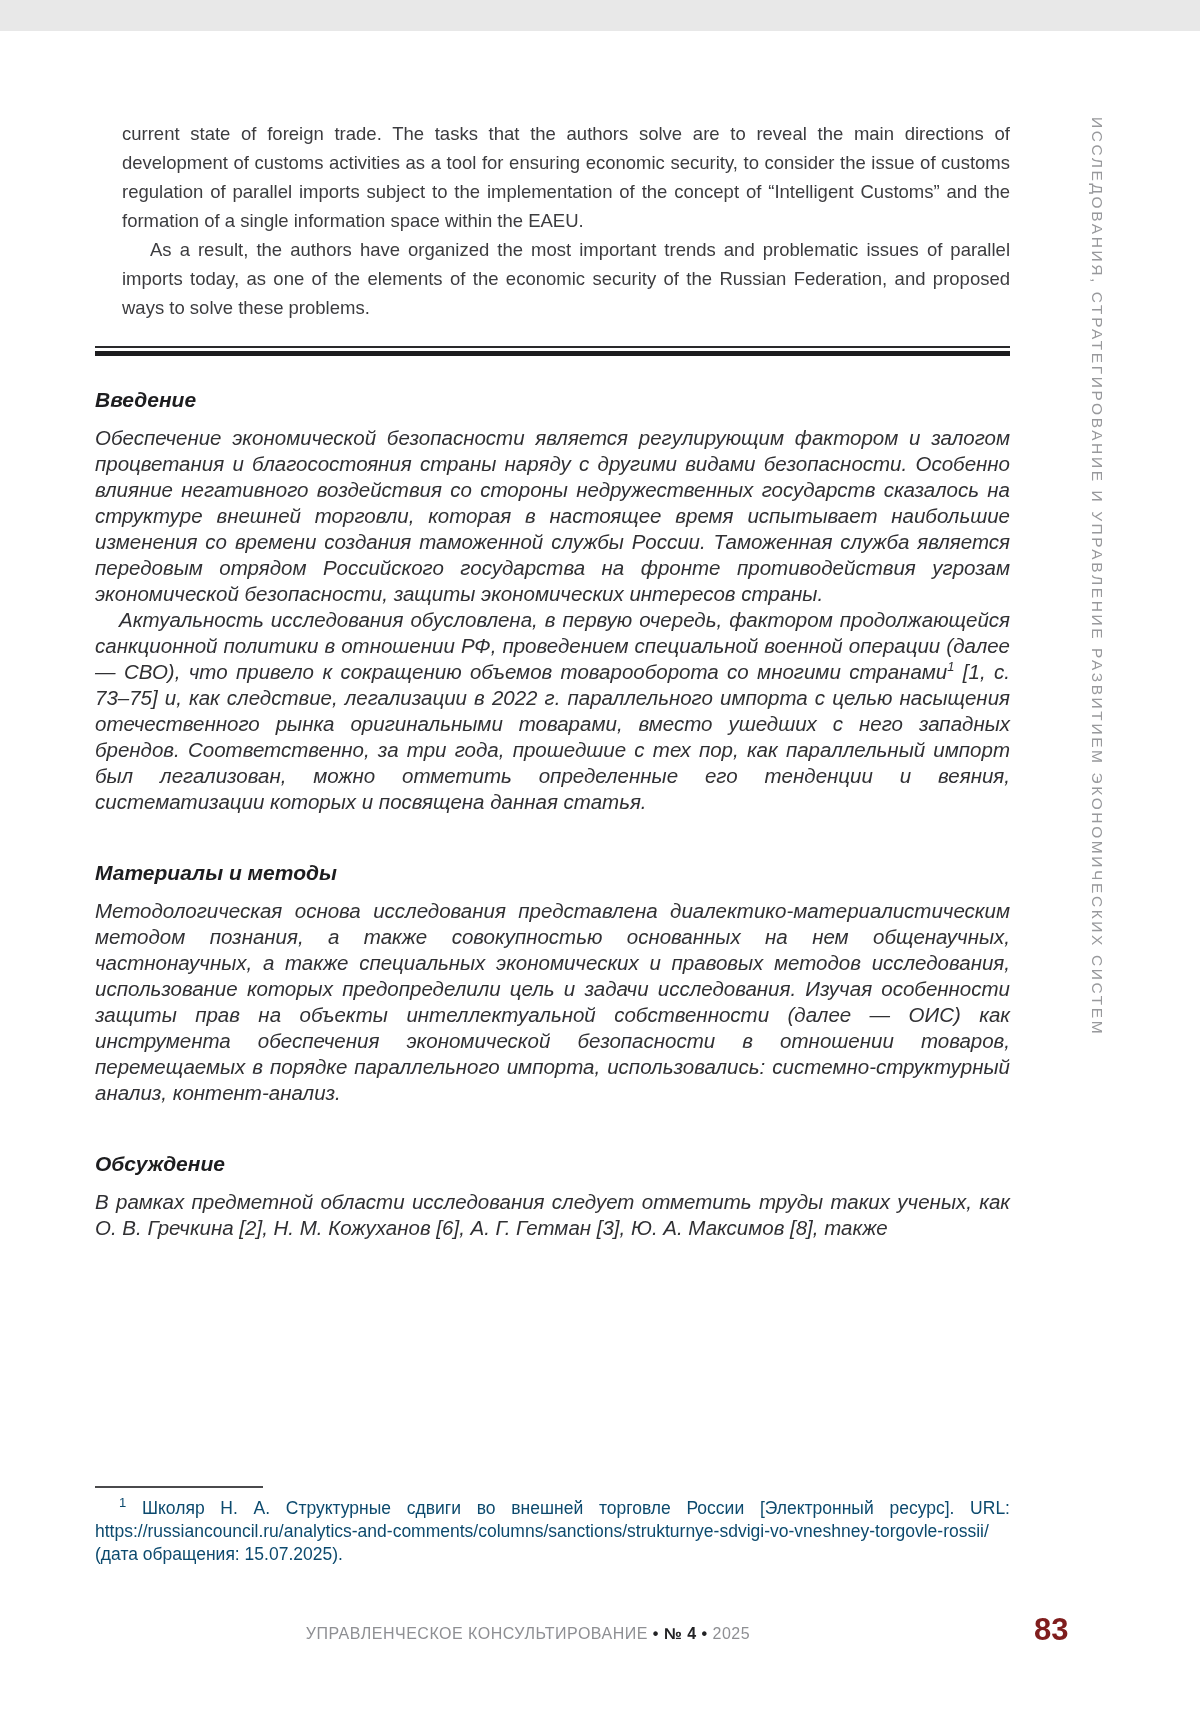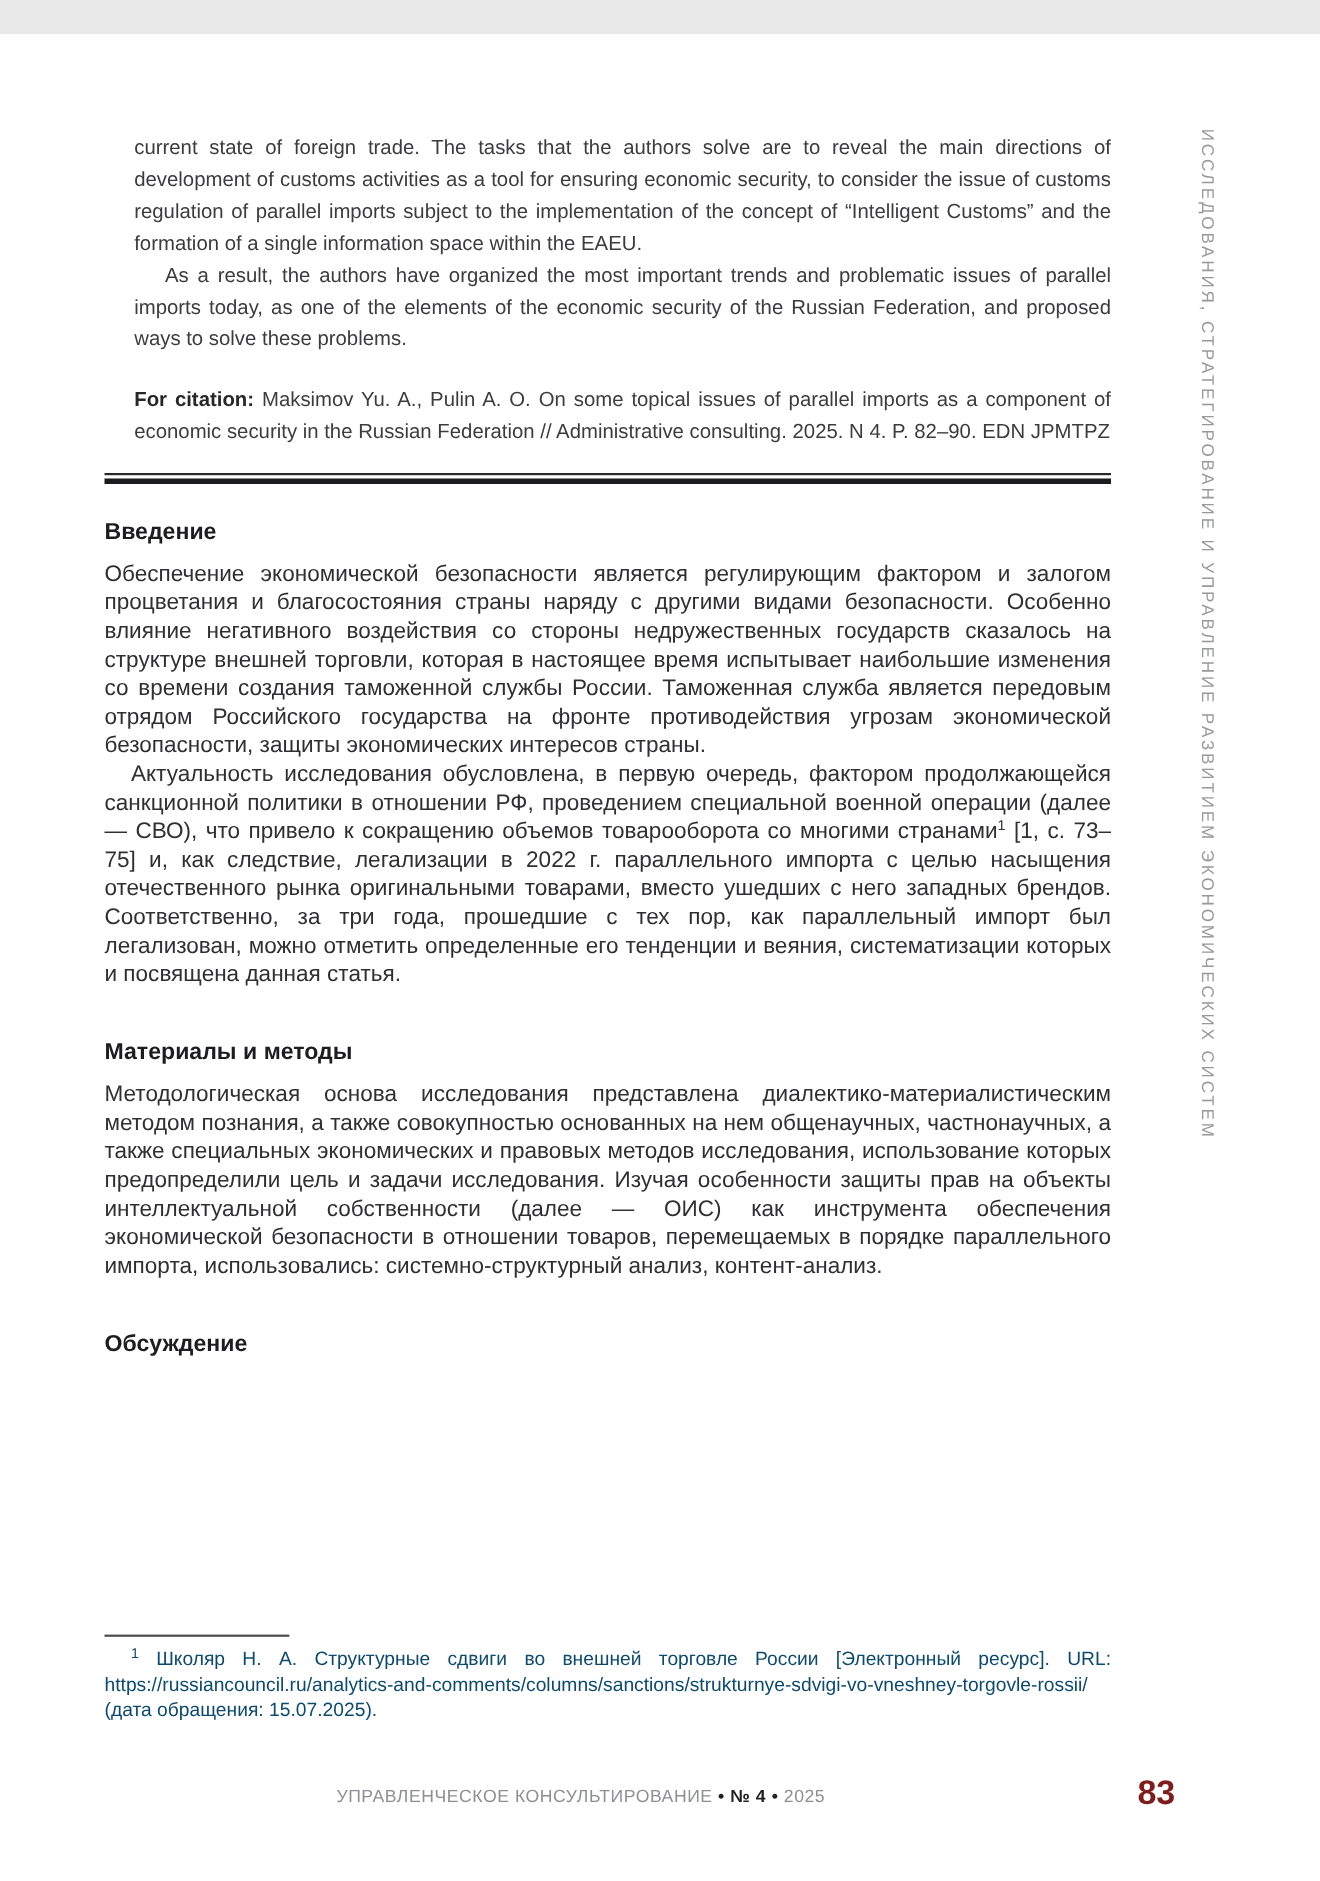--- a/index.html
+++ b/index.html
@@ -37,20 +37,21 @@
   .double-rule .gap  { height: 3px; }
   .double-rule .thick{ height: 5px; background: #1c1c1e; }
 
   
   .body-col {
     margin: 0 190px 0 95px; 
     font-size: 20.5px;
     line-height: 26px;
     color: #303033;
     text-align: justify;
+    font-style: italic;
   }
   .body-col h2 {
     font-size: 21px;
     line-height: 24px;
     font-weight: bold;
     color: #1d1d1f;
     margin: 0;
     text-align: left;
   }
   .body-col .h-first { margin-top: 32px; }
@@ -120,39 +121,39 @@
   }
 </style>
 </head>
 <body>
 
 <div class="page">
 
   <div class="abstract">
     <p>current state of foreign trade. The tasks that the authors solve are to reveal the main directions of development of customs activities as a tool for ensuring economic security, to consider the issue of customs regulation of parallel imports subject to the implementation of the concept of “Intelligent Customs” and the formation of a single information space within the EAEU.</p>
     <p class="indent">As a result, the authors have organized the most important trends and problematic issues of parallel imports today, as one of the elements of the economic security of the Russian Federation, and proposed ways to solve these problems.</p>
-    <p class="cit"><span class="cit-label">For citation:</span><span> Maksimov Yu. A., Pulin A. O. On some topical issues of parallel imports as a component of economic security in the Russian Federation // Administrative consulting. 2025. N 4. P. 82–90. EDN JPMTPZ</span></p>
   </div>
 
   <div class="double-rule">
     <div class="thin"></div>
     <div class="gap"></div>
     <div class="thick"></div>
   </div>
 
   <div class="body-col">
 
     <h2 class="h-first">Введение</h2>
     <p>Обеспечение экономической безопасности является регулирующим фактором и залогом процветания и благосостояния страны наряду с другими видами безопасности. Особенно влияние негативного воздействия со стороны недружественных государств сказалось на структуре внешней торговли, которая в настоящее время испытывает наибольшие изменения со времени создания таможенной службы России. Таможенная служба является передовым отрядом Российского государства на фронте противодействия угрозам экономической безопасности, защиты экономических интересов страны.</p>
     <p class="indent"><span>Актуальность исследования обусловлена, в первую очередь, фактором продолжающейся санкционной политики в отношении РФ, проведением специальной военной операции (далее — СВО), что привело к сокращению объемов товарооборота со многими странами</span><span class="sup">1</span><span> [1, с. 73–75] и, как следствие, легализации в 2022 г. параллельного импорта с целью насыщения отечественного рынка оригинальными товарами, вместо ушедших с него западных брендов. Соответственно, за три года, прошедшие с тех пор, как параллельный импорт был легализован, можно отметить определенные его тенденции и веяния, систематизации которых и посвящена данная статья.</span></p>
 
     <h2 class="h-next">Материалы и методы</h2>
     <p>Методологическая основа исследования представлена диалектико-материалистическим методом познания, а также совокупностью основанных на нем общенаучных, частнонаучных, а также специальных экономических и правовых методов исследования, использование которых предопределили цель и задачи исследования. Изучая особенности защиты прав на объекты интеллектуальной собственности (далее — ОИС) как инструмента обеспечения экономической безопасности в отношении товаров, перемещаемых в порядке параллельного импорта, использовались: системно-структурный анализ, контент-анализ.</p>
 
     <h2 class="h-next">Обсуждение</h2>
+    <p>В рамках предметной области исследования следует отметить труды таких ученых, как О. В. Гречкина [2], Н. М. Кожуханов [6], А. Г. Гетман [3], Ю. А. Максимов [8], также</p>
 
   </div>
 
   <div class="footnote-block">
     <div class="footnote-sep"></div>
     <p class="footnote-text"><span class="sup">1</span><span> Школяр Н. А. Структурные сдвиги во внешней торговле России [Электронный ресурс]. URL: https://russiancouncil.ru/analytics-and-comments/columns/sanctions/strukturnye-sdvigi-vo-vneshney-torgovle-rossii/ (дата обращения: 15.07.2025).</span></p>
   </div>
 
   <div class="footer-line"><span>УПРАВЛЕНЧЕСКОЕ КОНСУЛЬТИРОВАНИЕ</span><span class="strong"> • </span><span class="strong">№ 4</span><span class="strong"> • </span><span>2025</span></div>
   <div class="page-number">83</div>

